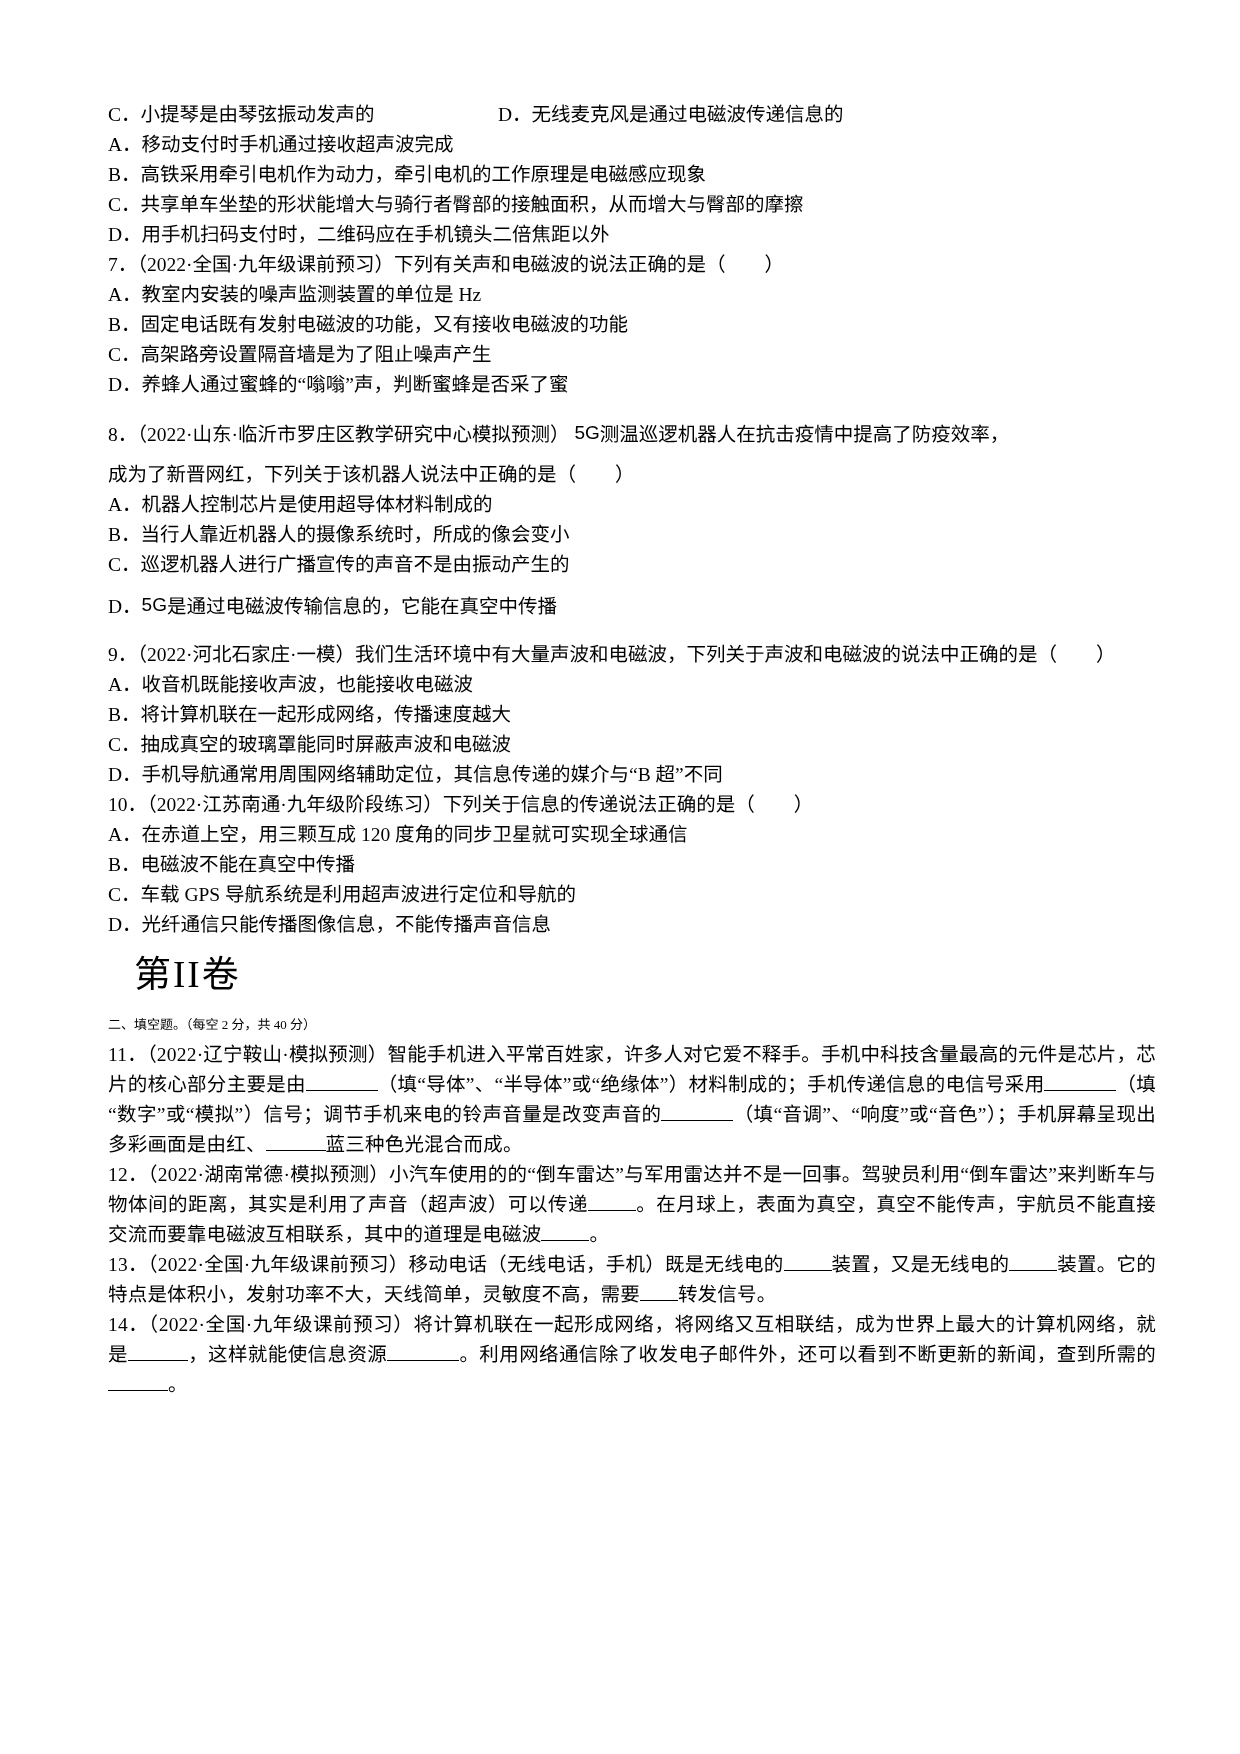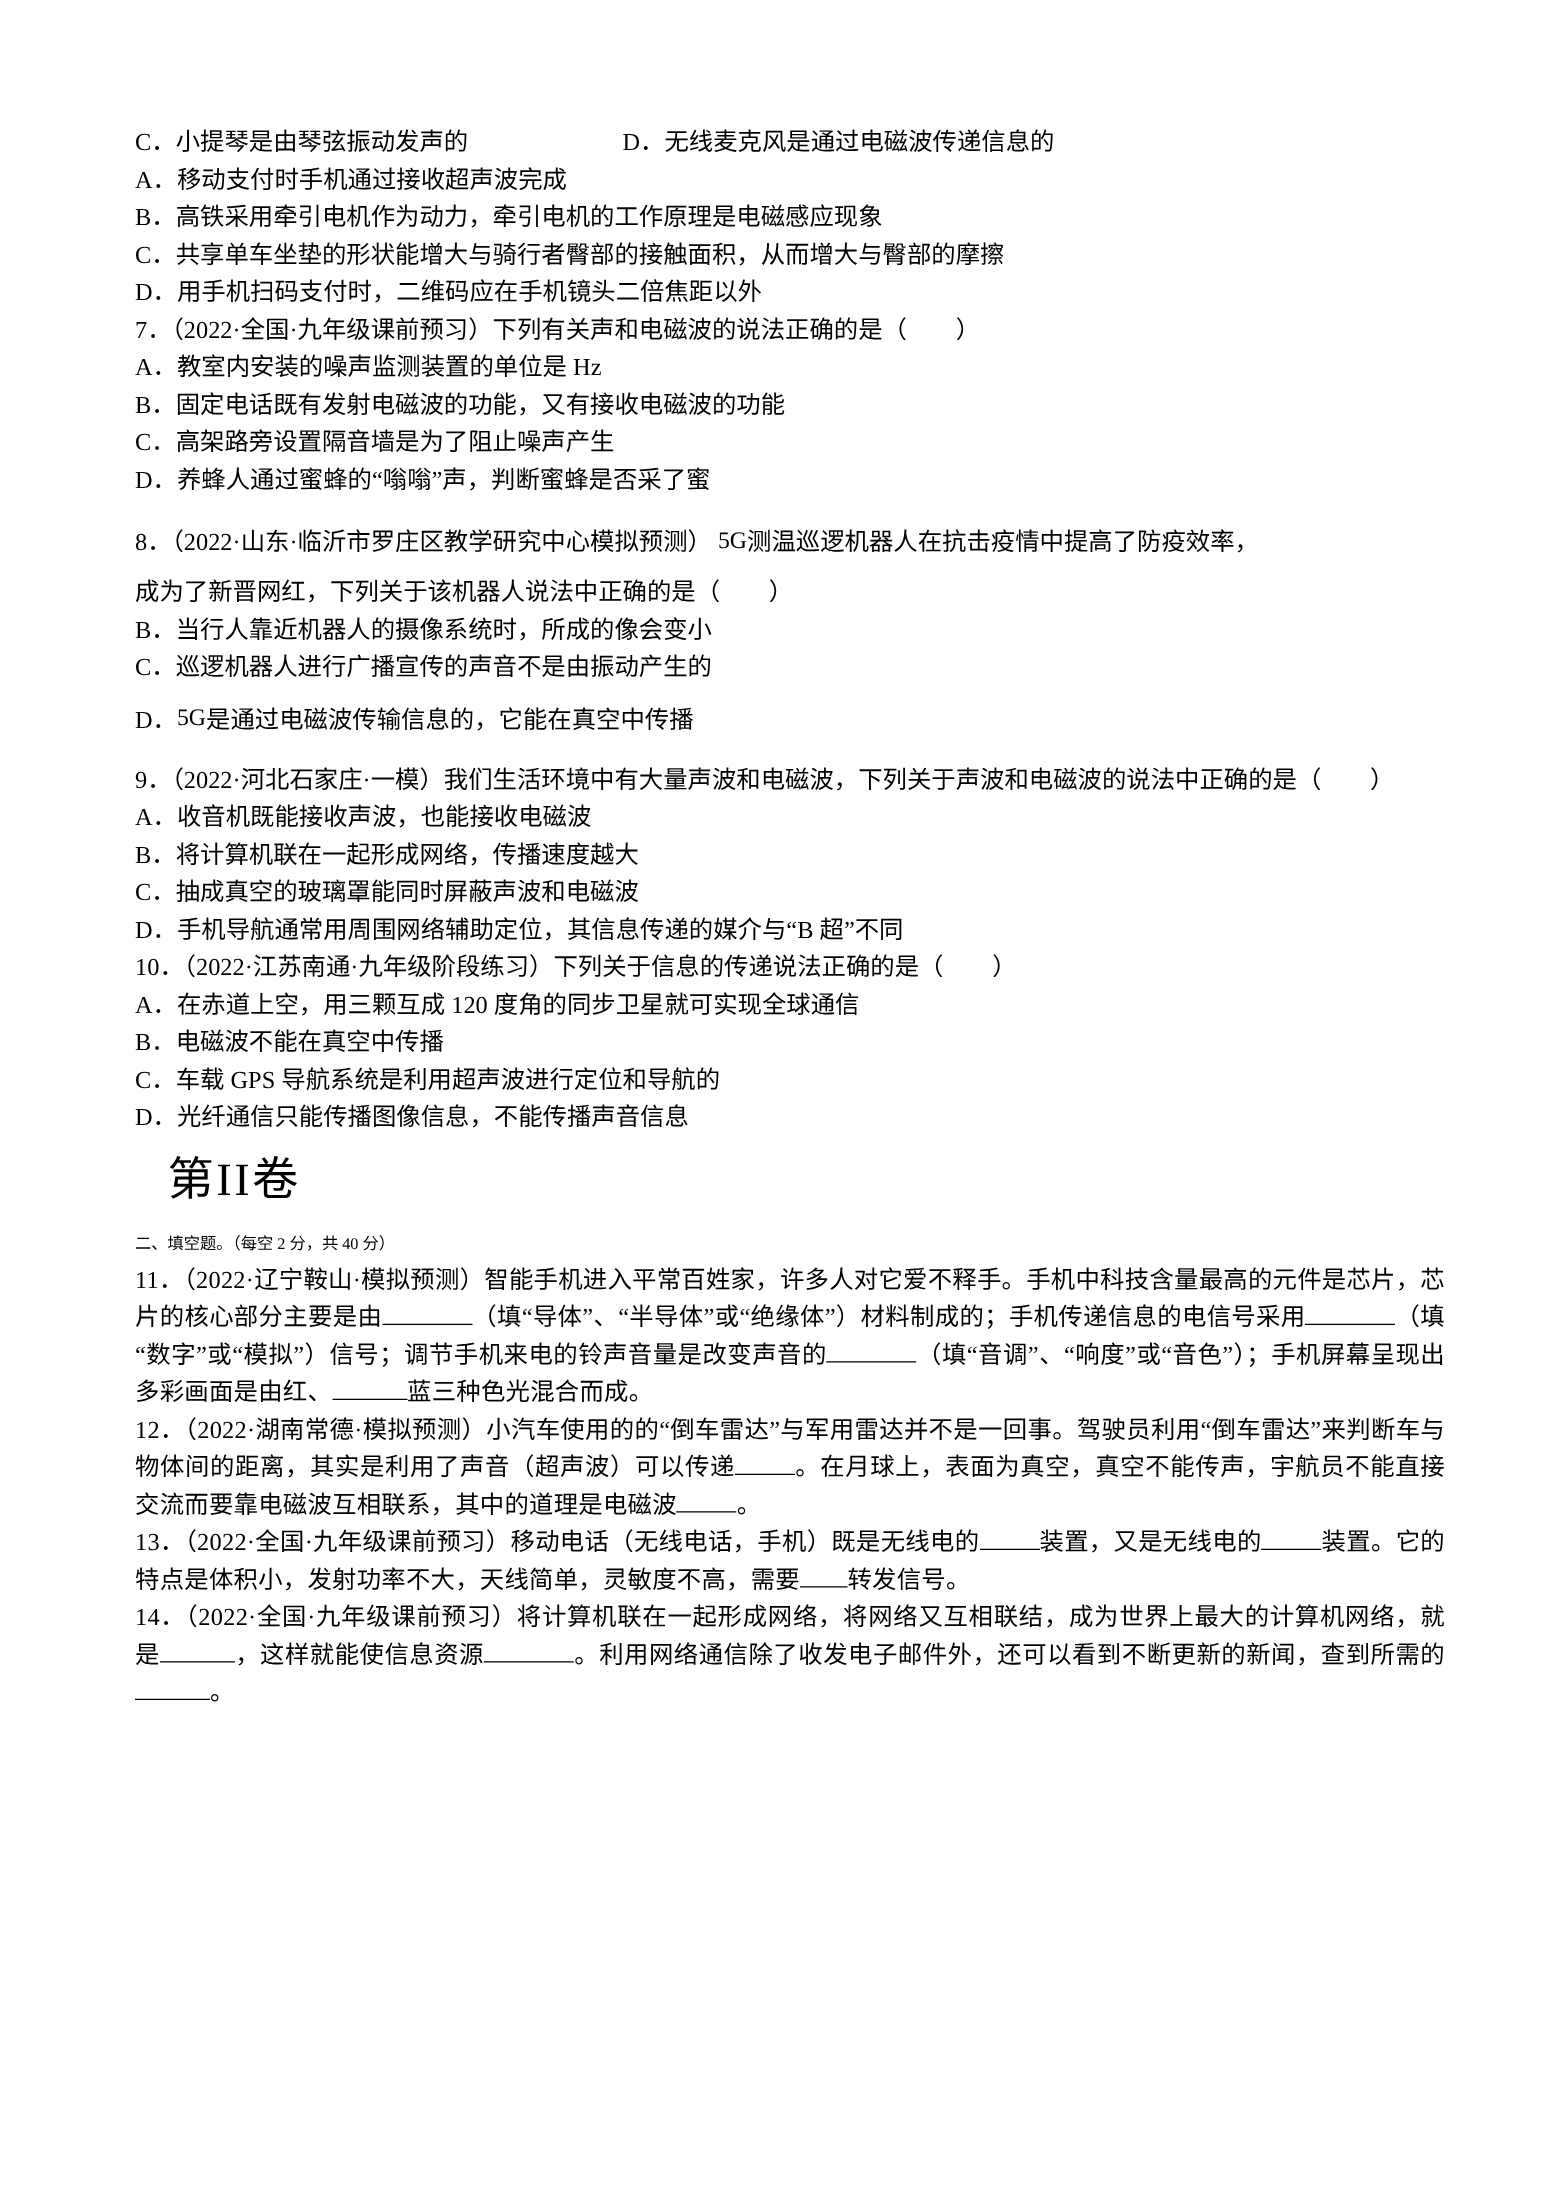--- a/index.html
+++ b/index.html
@@ -50,21 +50,21 @@
     text-justify: inter-ideograph;
   }
   .gap-sm { height: 10px; }
   .gap-md { height: 18px; }
 
   
   .rm {
     font-family: "Liberation Serif", "DejaVu Serif", serif;
   }
   .sup5g {
-    font-family: Liberation Serif, serif;
+    font-family: Liberation Sans, sans-serif;
     font-size: 19px;
     vertical-align: 2px;
   }
   .blank {
     display: inline-block;
     border-bottom: 1.4px solid #000;
     vertical-align: baseline;
   }
   .b-xs { width: 38px; }
   .b-sm { width: 48px; }
@@ -114,20 +114,21 @@
     <div class="opt">A．教室内安装的噪声监测装置的单位是 Hz</div>
     <div class="opt">B．固定电话既有发射电磁波的功能，又有接收电磁波的功能</div>
     <div class="opt">C．高架路旁设置隔音墙是为了阻止噪声产生</div>
     <div class="opt">D．养蜂人通过蜜蜂的“嗡嗡”声，判断蜜蜂是否采了蜜</div>
 
     <div class="gap-md"></div>
 
     <div class="q-stem"><span class="rm">8．</span><span class="rm">（2022·山东·临沂市罗庄区教学研究中心模拟预测）</span>&nbsp;<span class="sup5g">5G</span><span>测温巡逻机器人在抗击疫情中提高了防疫效率，</span></div>
     <div class="gap-sm"></div>
     <div class="q-stem">成为了新晋网红，下列关于该机器人说法中正确的是（　　）</div>
+    <div class="opt">A．机器人控制芯片是使用超导体材料制成的</div>
     <div class="opt">B．当行人靠近机器人的摄像系统时，所成的像会变小</div>
     <div class="opt">C．巡逻机器人进行广播宣传的声音不是由振动产生的</div>
     <div class="gap-sm"></div>
     <div class="opt"><span>D．</span><span class="sup5g">5G</span><span>是通过电磁波传输信息的，它能在真空中传播</span></div>
 
     <div class="gap-md"></div>
 
     <div class="q-stem"><span class="rm">9．</span><span class="rm">（2022·河北石家庄·一模）</span><span>我们生活环境中有大量声波和电磁波，下列关于声波和电磁波的说法中正确的是（　　）</span></div>
     <div class="opt">A．收音机既能接收声波，也能接收电磁波</div>
     <div class="opt">B．将计算机联在一起形成网络，传播速度越大</div>

